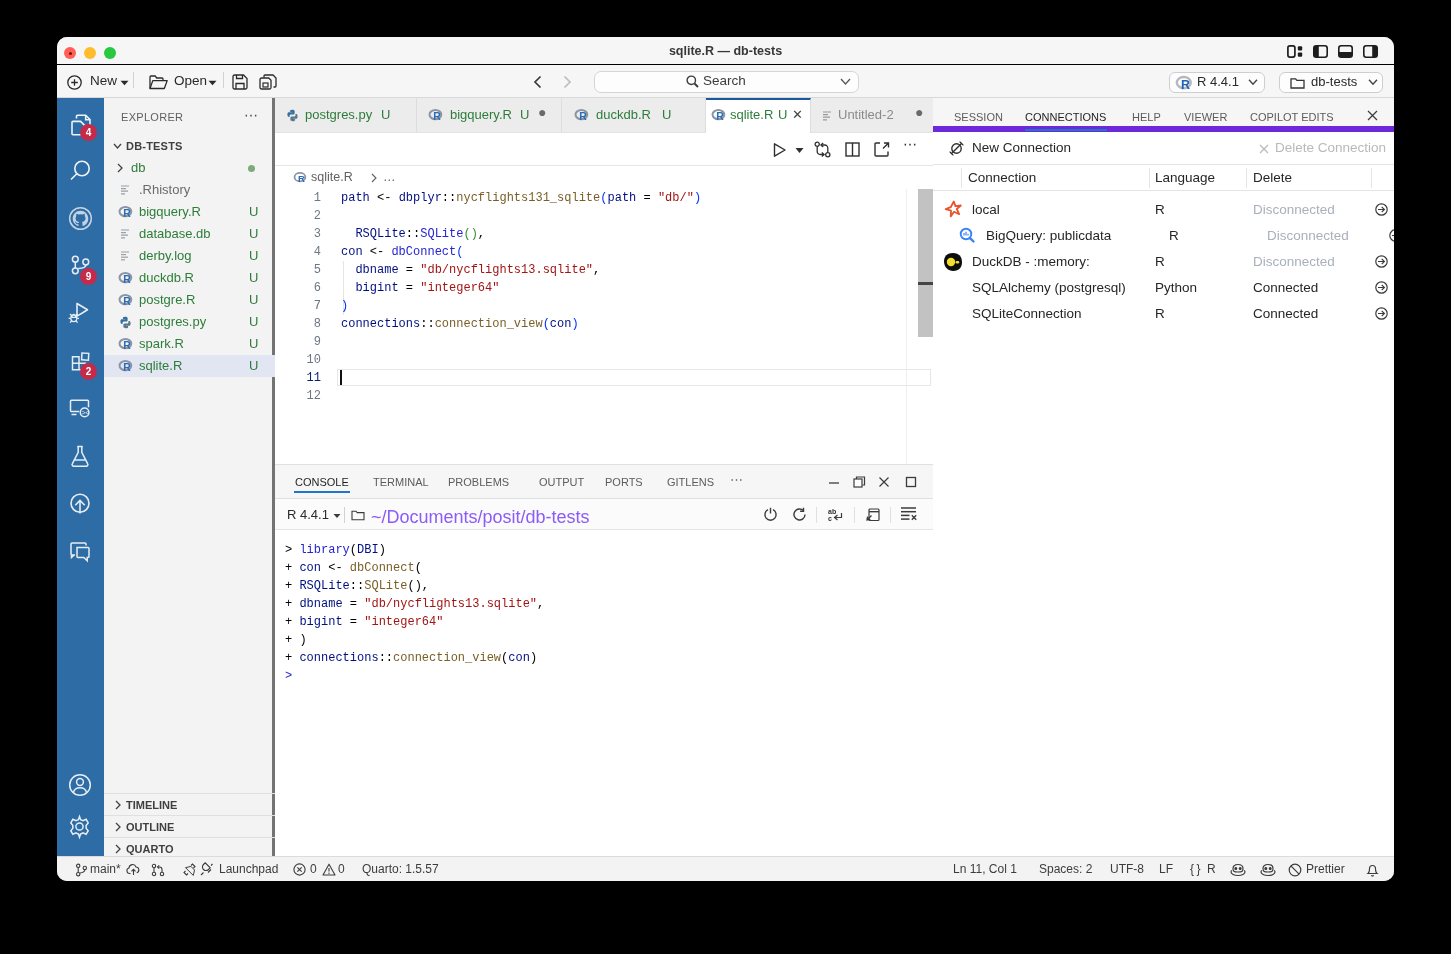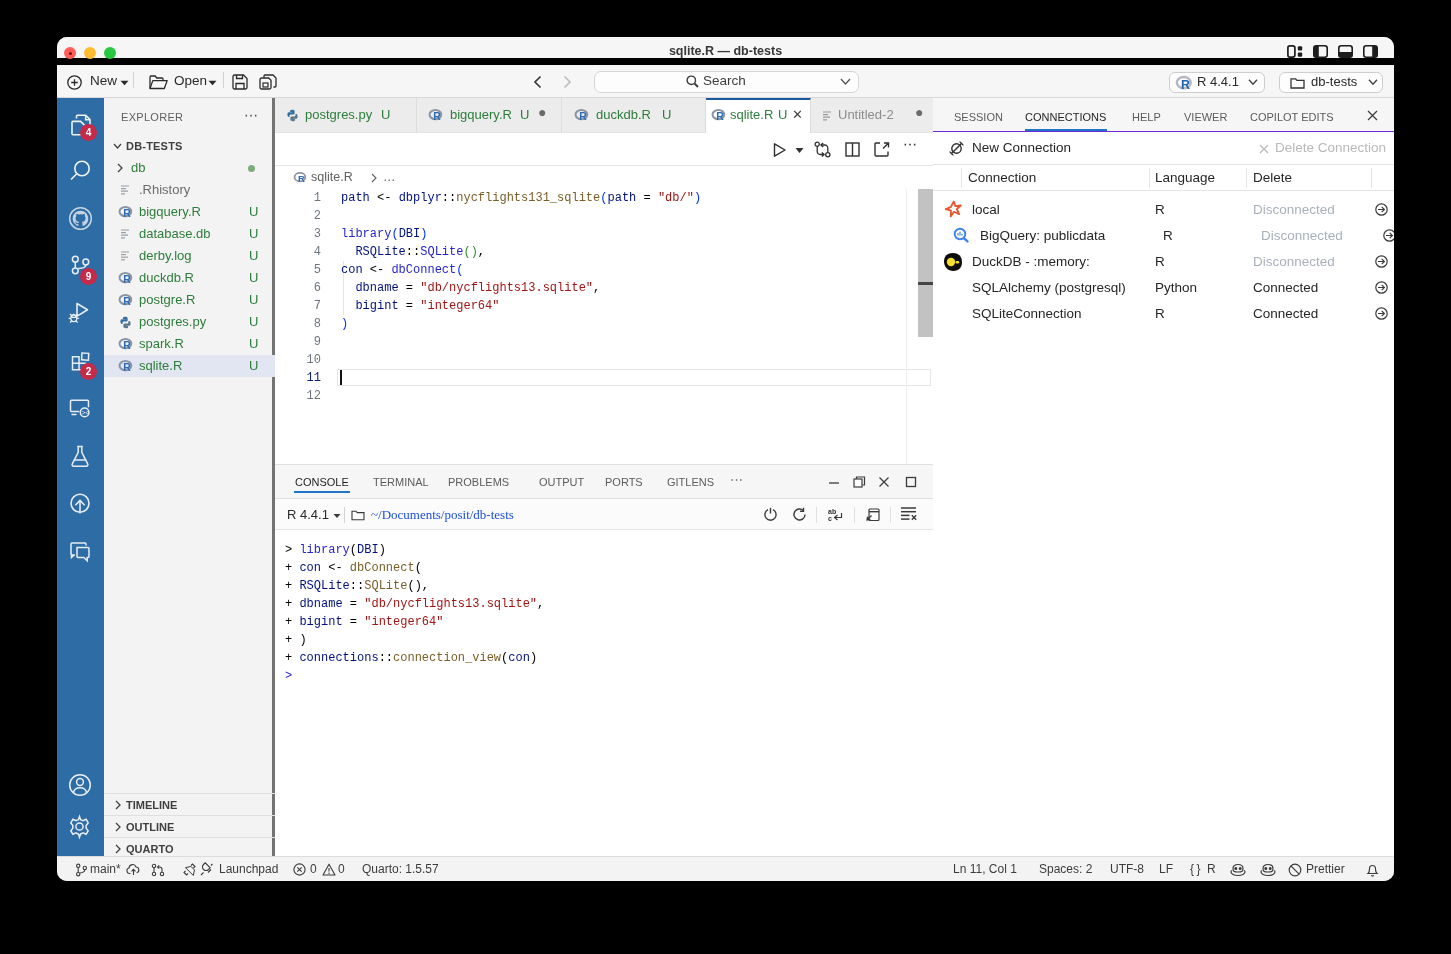--- a/index.html
+++ b/index.html
@@ -3,21 +3,21 @@
 <meta charset="utf-8">
 <style>
   * { margin:0; padding:0; box-sizing:border-box; }
   html,body { width:1451px; height:954px; background:#000; overflow:hidden; }
   body { font-family:"Liberation Sans", sans-serif; -webkit-font-smoothing:antialiased; }
   .win { position:absolute; left:57px; top:37px; width:1337px; height:844px;
          background:#f5f5f5; border-radius:10px; overflow:hidden; outline:1px solid rgba(120,120,120,0.55); outline-offset:-1px; }
   .abs { position:absolute; }
   
   .titlebar { position:absolute; left:0; top:0; width:1337px; height:28px;
-              background:#f6f6f6; border-bottom:7px solid #000000; }
+              background:#f6f6f6; border-bottom:1px solid #000000; }
   .tl { position:absolute; top:9.5px; width:12px; height:12px; border-radius:50%; }
   .title { position:absolute; top:0; left:0; width:1337px; height:28px; line-height:29px;
            text-align:center; font-size:12.5px; color:#383838; font-weight:700;}
   
   .toolbar { position:absolute; left:0; top:28px; width:1337px; height:33px;
              background:#f6f6f6; border-bottom:1px solid #d8d8d8; }
   .tbtxt { position:absolute; font-size:13.5px; color:#2a2a2a; top:8px; }
   .vsep { position:absolute; top:7px; width:1px; height:16px; background:#d2d2d2; }
   .searchbox { position:absolute; left:537px; top:5.5px; width:265px; height:22px;
                background:#fdfdfd; border:1px solid #d5d5d5; border-radius:7px; }
@@ -451,26 +451,26 @@
         <div class="ln" style="top:90px;">6</div>
       <div class="ln" style="top:108px;">7</div>
         <div class="ln" style="top:126px;">8</div>
       <div class="ln" style="top:144px;">9</div>
         <div class="ln" style="top:162px;">10</div>
       <div class="ln" style="top:180px;color:#0b216f;">11</div>
         <div class="ln" style="top:198px;">12</div>
       <div class="abs" style="left:66px;top:0;">
         <div class="cl"><span class="cn">path</span> &lt;- <span class="cn">dbplyr</span>::<span class="co">nycflights131_sqlite</span><span class="b1">(</span><span class="cn">path</span> = <span class="cs">"db/"</span><span class="b1">)</span></div>
         <div class="cl">&nbsp;</div>
-        <div class="cl"><span class="cf">library</span><span class="b1">(</span><span class="cn">DBI</span><span class="b1">)</span></div>
         <div class="cl">  <span class="cn">RSQLite</span>::<span class="cf">SQLite</span><span class="b2">()</span>,</div>
         <div class="cl"><span class="cn">con</span> &lt;- <span class="cf">dbConnect</span><span class="b1">(</span></div>
         <div class="cl">  <span class="cn">dbname</span> = <span class="cs">"db/nycflights13.sqlite"</span>,</div>
         <div class="cl">  <span class="cn">bigint</span> = <span class="cs">"integer64"</span></div>
         <div class="cl"><span class="b1">)</span></div>
+        <div class="cl"><span class="cn">connections</span>::<span class="co">connection_view</span><span class="b1">(</span><span class="cn">con</span><span class="b1">)</span></div>
       </div>
       <div class="abs" style="left:65px;top:181px;width:1.5px;height:15px;background:#111;"></div>
       <div class="abs" style="left:631px;top:0;width:1px;height:275px;background:#efefef;"></div>
       <div class="abs" style="left:643px;top:0px;width:15px;height:148px;background:#c2c2c2;"></div>
       <div class="abs" style="left:643px;top:93px;width:15px;height:2.5px;background:#454545;"></div>
     </div>
 
     <div class="abs" style="left:0;top:366px;width:658px;height:392px;background:#fff;border-top:1px solid #e0e0e0;" id="panel">
       <div class="abs" style="left:0;top:0;width:658px;height:34px;background:#f6f6f6;border-bottom:1px solid #e0e0e0;">
         <span class="ptab" style="left:20px;color:#1f1f1f;">CONSOLE</span>
@@ -498,21 +498,21 @@
       </div>
       <div class="abs" style="left:0;top:34px;width:658px;height:31px;background:#fbfbfb;border-bottom:1px solid #e5e5e5;" id="consbar">
         <span style="position:absolute;left:12px;top:8px;font-size:13px;color:#2b2b2b;">R 4.4.1</span>
         <svg width="8" height="6" style="left:58px;top:14px;" viewBox="0 0 8 6">
             <path d="M0.5 1l3.5 4 3.5-4z" fill="#3b3b3b"></path>
           </svg>
         <div class="vsep" style="left:69px;top:8px;"></div>
         <svg width="14" height="12" style="left:76px;top:10px;" viewBox="0 0 14 12">
             <path d="M1 2.2h4l1.2 1.4H13v7.2H1z" fill="none" stroke="#3b3b3b" stroke-width="1.1"></path>
           </svg>
-        <span style="position:absolute;left:96px;top:8px;font-size:13px;color:#1d4ed8;font-family:Liberation Serif, serif;">~/Documents/posit/db-tests</span>
+        <span style="position:absolute;left:96px;top:8px;font-size:18px;color:#8b5cf6;">~/Documents/posit/db-tests</span>
         <svg width="15" height="15" style="left:488px;top:8px;" viewBox="0 0 15 15">
             <path d="M5 2.6a5.6 5.6 0 105 0" fill="none" stroke="#3b3b3b" stroke-width="1.4"></path>
             <line x1="7.5" y1="0.8" x2="7.5" y2="6.5" stroke="#3b3b3b" stroke-width="1.4"></line>
           </svg>
         <svg width="15" height="15" style="left:517px;top:8px;" viewBox="0 0 15 15">
             <path d="M13 7.5a5.5 5.5 0 11-1.6-3.9" fill="none" stroke="#3b3b3b" stroke-width="1.4"></path>
             <path d="M11.5 0.8v3.4H8.1" fill="none" stroke="#3b3b3b" stroke-width="1.4"></path>
           </svg>
         <div class="vsep" style="left:541px;top:8px;background:#e0e0e0;"></div>
         <svg width="16" height="15" style="left:553px;top:8px;" viewBox="0 0 16 15">
@@ -547,21 +547,21 @@
           <div class="cl">+ <span class="cn">bigint</span> = <span class="cs">"integer64"</span></div>
           <div class="cl">+ )</div>
           <div class="cl">+ <span class="cn">connections</span>::<span class="co">connection_view</span>(<span class="cn">con</span>)</div>
           <div class="cl"><span class="cf">&gt;</span></div>
         </div>
       </div>
     </div>
   </div>
 
   <div class="rpanel" id="rpanel">
-    <div class="abs" style="left:0;top:0;width:461px;height:34px;background:#f6f6f6;border-bottom:1px solid #6d28d9;">
+    <div class="abs" style="left:0;top:0;width:461px;height:34px;background:#f6f6f6;border-bottom:6px solid #6d28d9;">
       <span class="rtab" style="left:21px;">SESSION</span>
       <span class="rtab" style="left:92px;color:#1f1f1f;">CONNECTIONS</span>
       <span class="rtab" style="left:199px;text-align:right;">HELP</span>
       <span class="rtab" style="left:251px;">VIEWER</span>
       <span class="rtab" style="left:317px;">COPILOT EDITS</span>
       <svg width="11" height="11" style="left:434px;top:12px;" viewBox="0 0 11 11">
           <path d="M1 1l9 9M10 1l-9 9" stroke="#3b3b3b" stroke-width="1.2"></path>
         </svg>
       <div class="abs" style="left:92px;top:31px;width:82px;height:2px;background:#2075c7;"></div>
     </div>
@@ -593,21 +593,21 @@
           <path d="M9.8 1.5l1.6 4.6 5.4-.6-4 3.5 2.4 5.2-5.2-2.4-3.3 4.6.3-5.8-5.3-1.4 5-2z" fill="none" stroke="#e8542e" stroke-width="1.8" stroke-linejoin="round"></path>
         </svg>
       <span class="cell" style="left:39px;top:5px;">local</span>
       <span class="cell" style="left:222px;top:5px;">R</span>
       <span class="cell" style="left:320px;top:5px;color:#a9b0ba;">Disconnected</span>
       <svg width="13" height="13" style="left:442px;top:6px;" viewBox="0 0 13 13">
           <circle cx="6.5" cy="6.5" r="5.7" fill="none" stroke="#3b3b3b" stroke-width="1.2"></circle>
           <path d="M3 6.5h6M6.7 3.8l2.7 2.7-2.7 2.7" fill="none" stroke="#3b3b3b" stroke-width="1.2"></path>
         </svg>
     </div>
-    <div class="abs" style="left:8px;top:125px;width:461px;height:26px;">
+    <div class="abs" style="left:14px;top:125px;width:461px;height:26px;">
       <svg width="17" height="17" style="left:12px;top:4px;" viewBox="0 0 17 17">
           <circle cx="7" cy="7" r="5.3" fill="none" stroke="#3b82f6" stroke-width="1.9"></circle>
           <line x1="11.3" y1="11.3" x2="14.5" y2="14.5" stroke="#3b82f6" stroke-width="2.4" stroke-linecap="round"></line>
           <g stroke="#3b82f6" stroke-width="1.2">
             <line x1="5" y1="6" x2="5" y2="8.6"></line>
             <line x1="7" y1="4.8" x2="7" y2="8.6"></line>
             <line x1="9" y1="6.8" x2="9" y2="8.6"></line>
           </g>
         </svg>
       <span class="cell" style="left:39px;top:5px;">BigQuery: publicdata</span>

